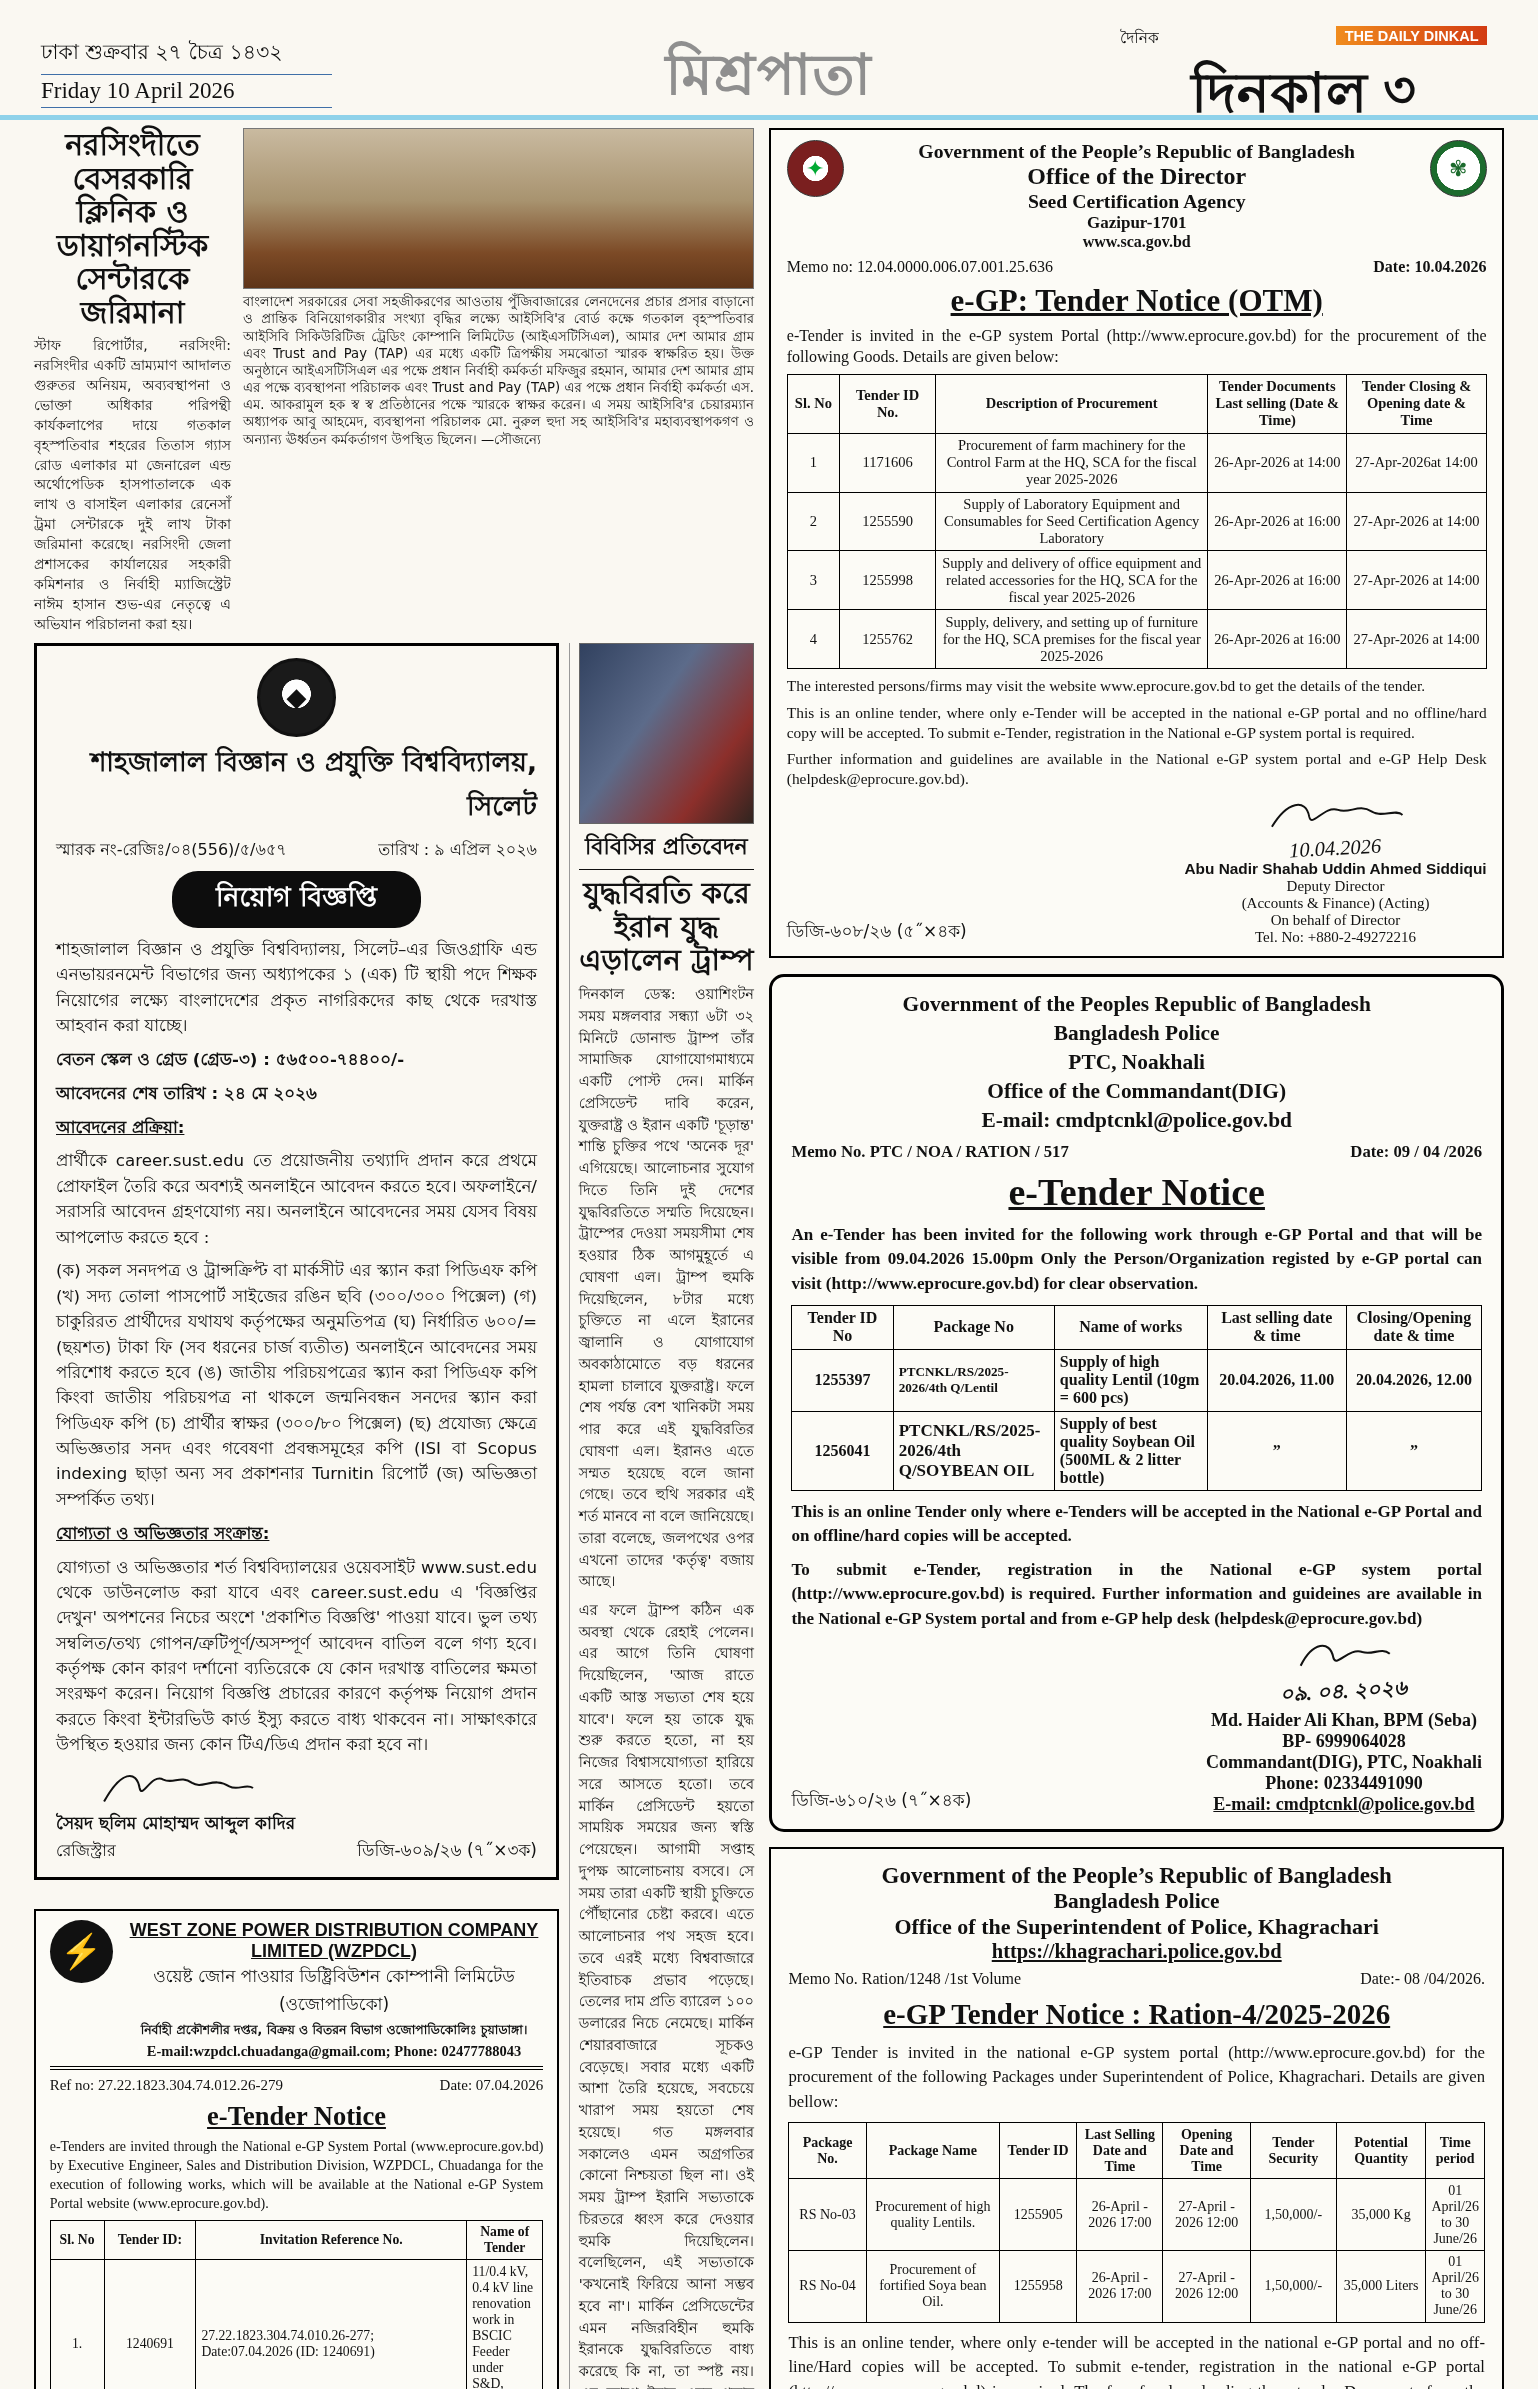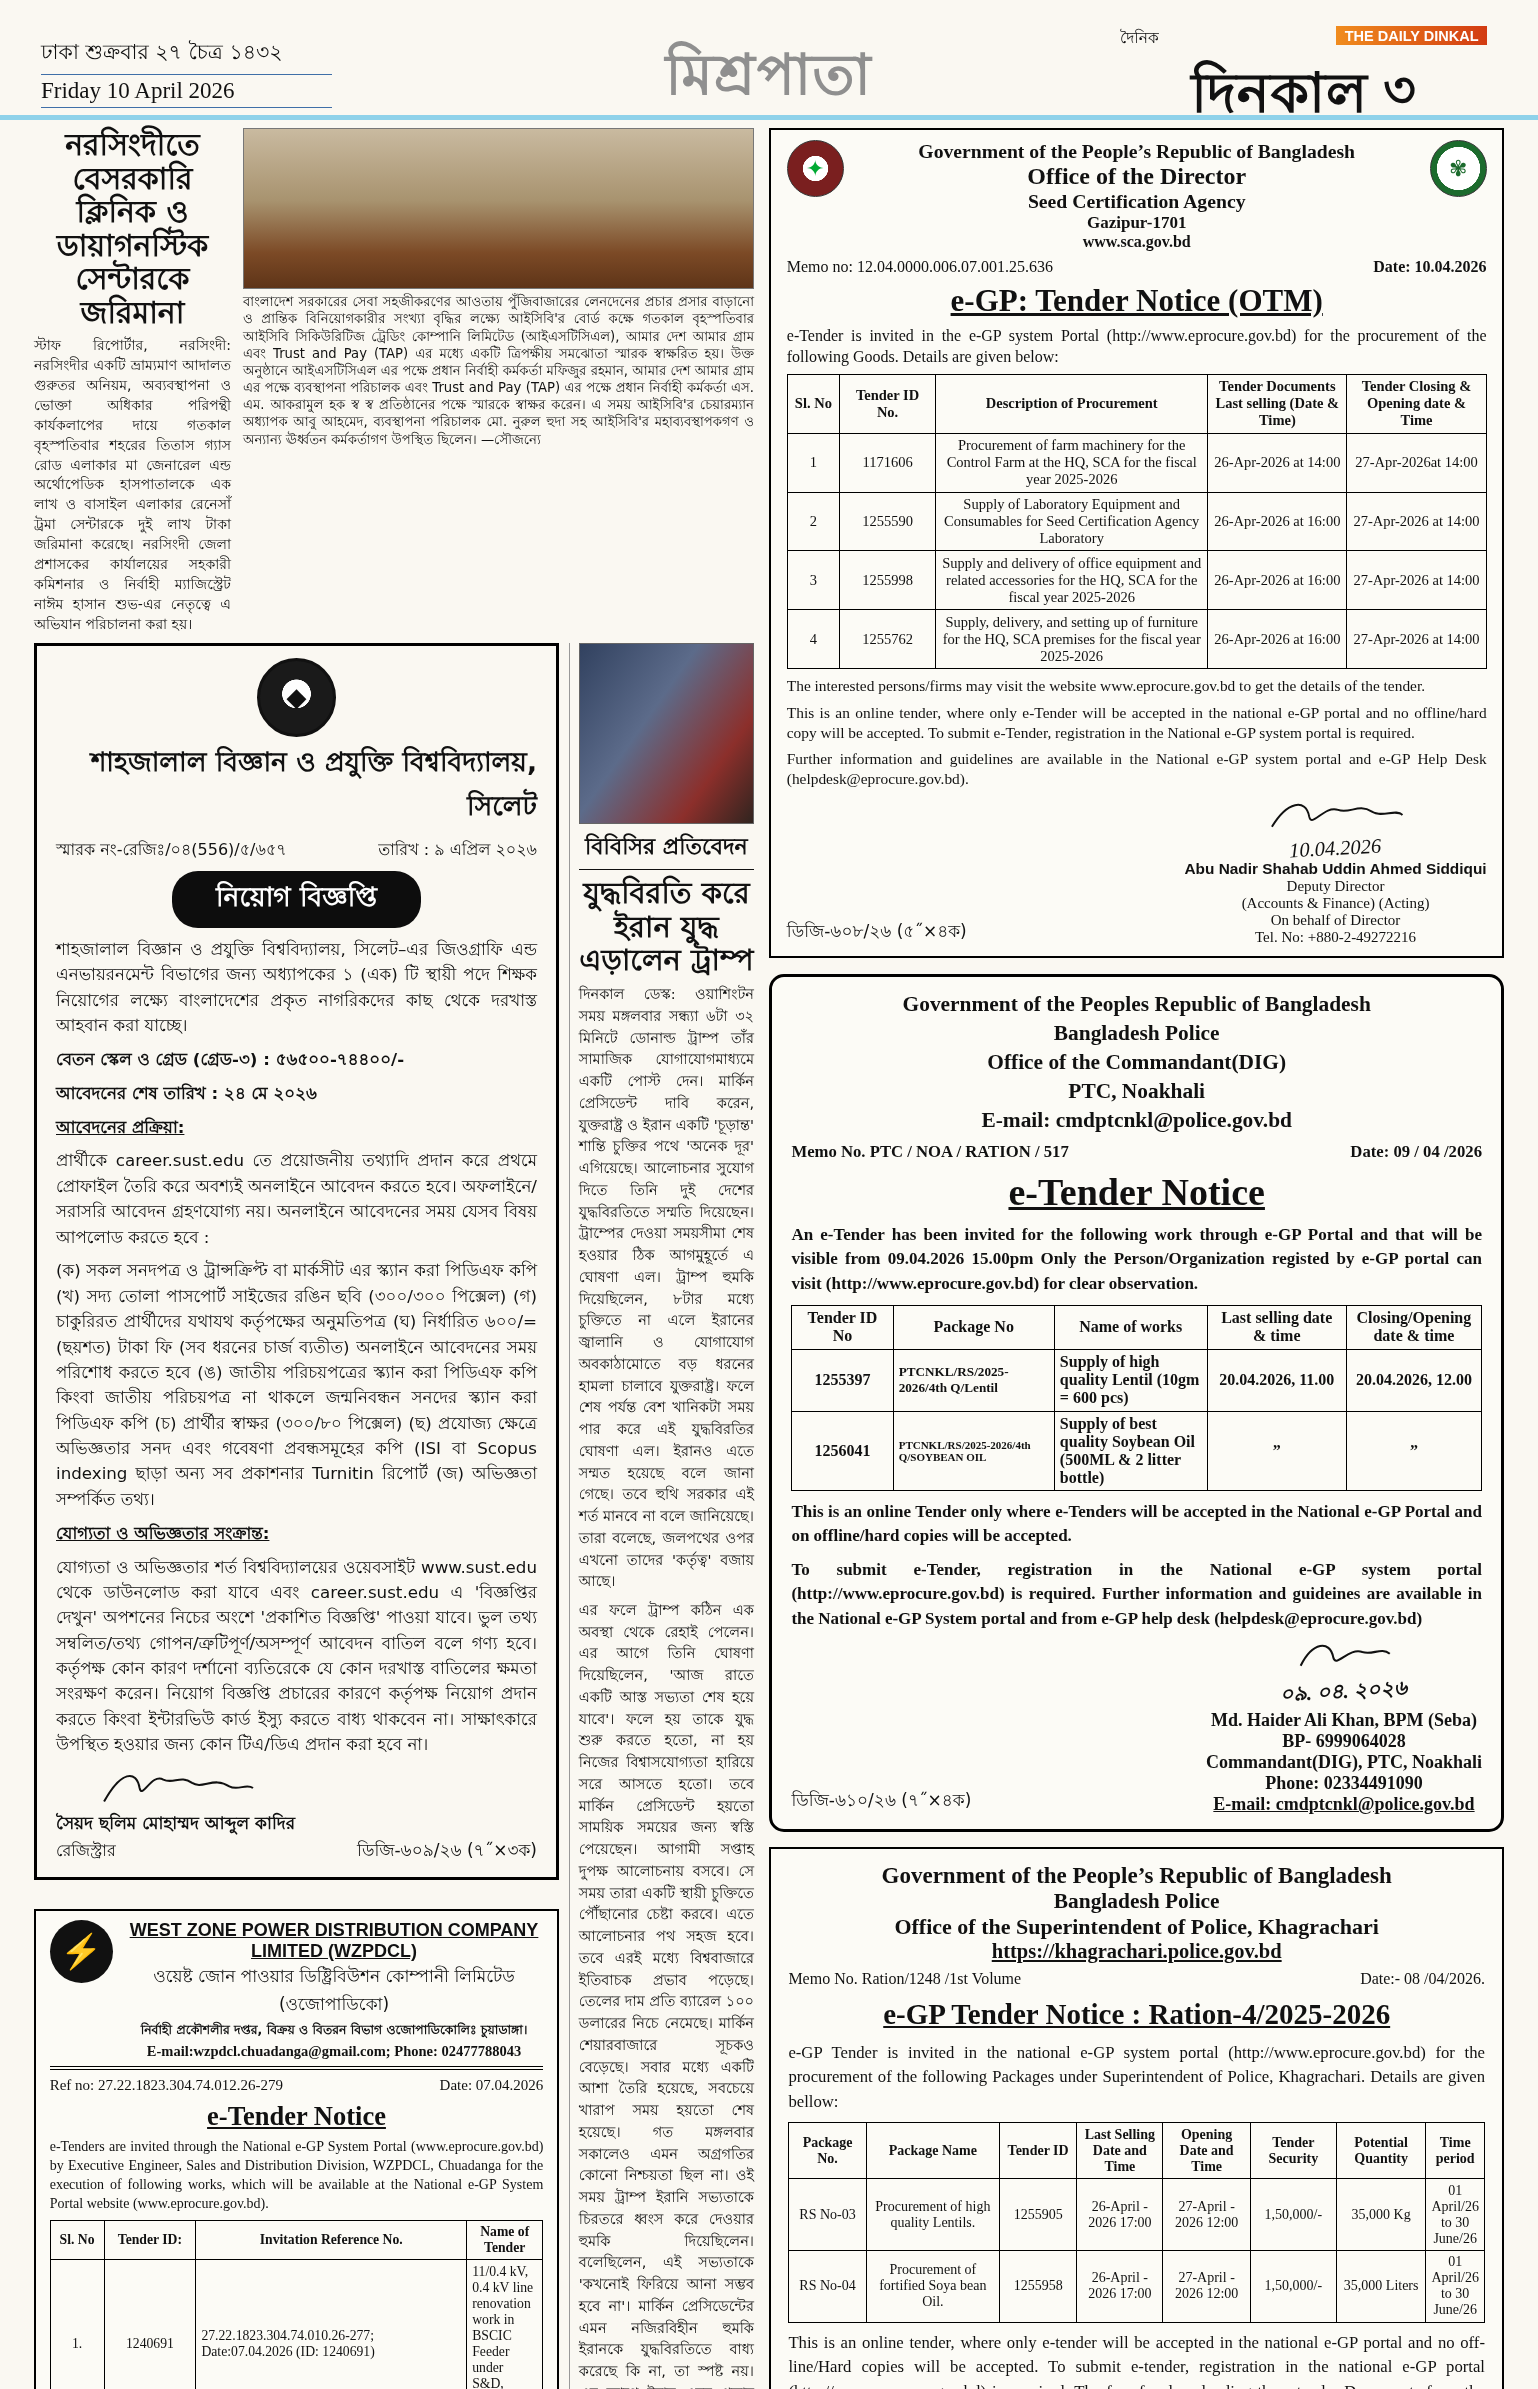--- a/index.html
+++ b/index.html
@@ -327,22 +327,22 @@
             <div>On behalf of Director</div>
             <div>Tel. No: +880-2-49272216</div>
           </div>
         </div>
       </div>
 
       <div class="ptc box">
         <div class="ptc-head">
           <div>Government of the Peoples Republic of Bangladesh</div>
           <div>Bangladesh Police</div>
+          <div>PTC, Noakhali</div>
           <div>Office of the Commandant(DIG)</div>
-          <div>PTC, Noakhali</div>
           <div>E-mail: cmdptcnkl@police.gov.bd</div>
         </div>
         <div class="memo-row">
           <span>Memo No. PTC / NOA / RATION / 517</span>
           <span>Date: 09 / 04 /2026</span>
         </div>
         <div class="ptc-title">e-Tender Notice</div>
         <p>An e-Tender has been invited for the following work through e-GP Portal and that will be visible from 09.04.2026 15.00pm Only the Person/Organization registed by e-GP portal can visit (http://www.eprocure.gov.bd) for clear observation.</p>
         <table>
           <tbody>
@@ -355,21 +355,21 @@
           </tr>
           <tr>
             <td class="center">1255397</td>
             <td style="font-size:13.2px">PTCNKL/RS/2025-2026/4th Q/Lentil</td>
             <td>Supply of high quality Lentil (10gm = 600 pcs)</td>
             <td class="center">20.04.2026, 11.00</td>
             <td class="center">20.04.2026, 12.00</td>
           </tr>
           <tr>
             <td class="center">1256041</td>
-            <td style="font-size:11px">PTCNKL/RS/2025-2026/4th Q/SOYBEAN OIL</td>
+            <td style="font-size:17px">PTCNKL/RS/2025-2026/4th Q/SOYBEAN OIL</td>
             <td>Supply of best quality Soybean Oil (500ML &amp; 2 litter bottle)</td>
             <td class="center">”</td>
             <td class="center">”</td>
           </tr>
         </tbody>
           </table>
         <p>This is an online Tender only where e-Tenders will be accepted in the National e-GP Portal and on offline/hard copies will be accepted.</p>
         <p>To submit e-Tender, registration in the National e-GP system portal (http://www.eprocure.gov.bd) is required. Further information and guideines are available in the National e-GP System portal and from e-GP help desk (helpdesk@eprocure.gov.bd)</p>
         <div class="sig-row">
           <div class="dg">ডিজি-৬১০/২৬ (৭˝×৪ক)</div>

